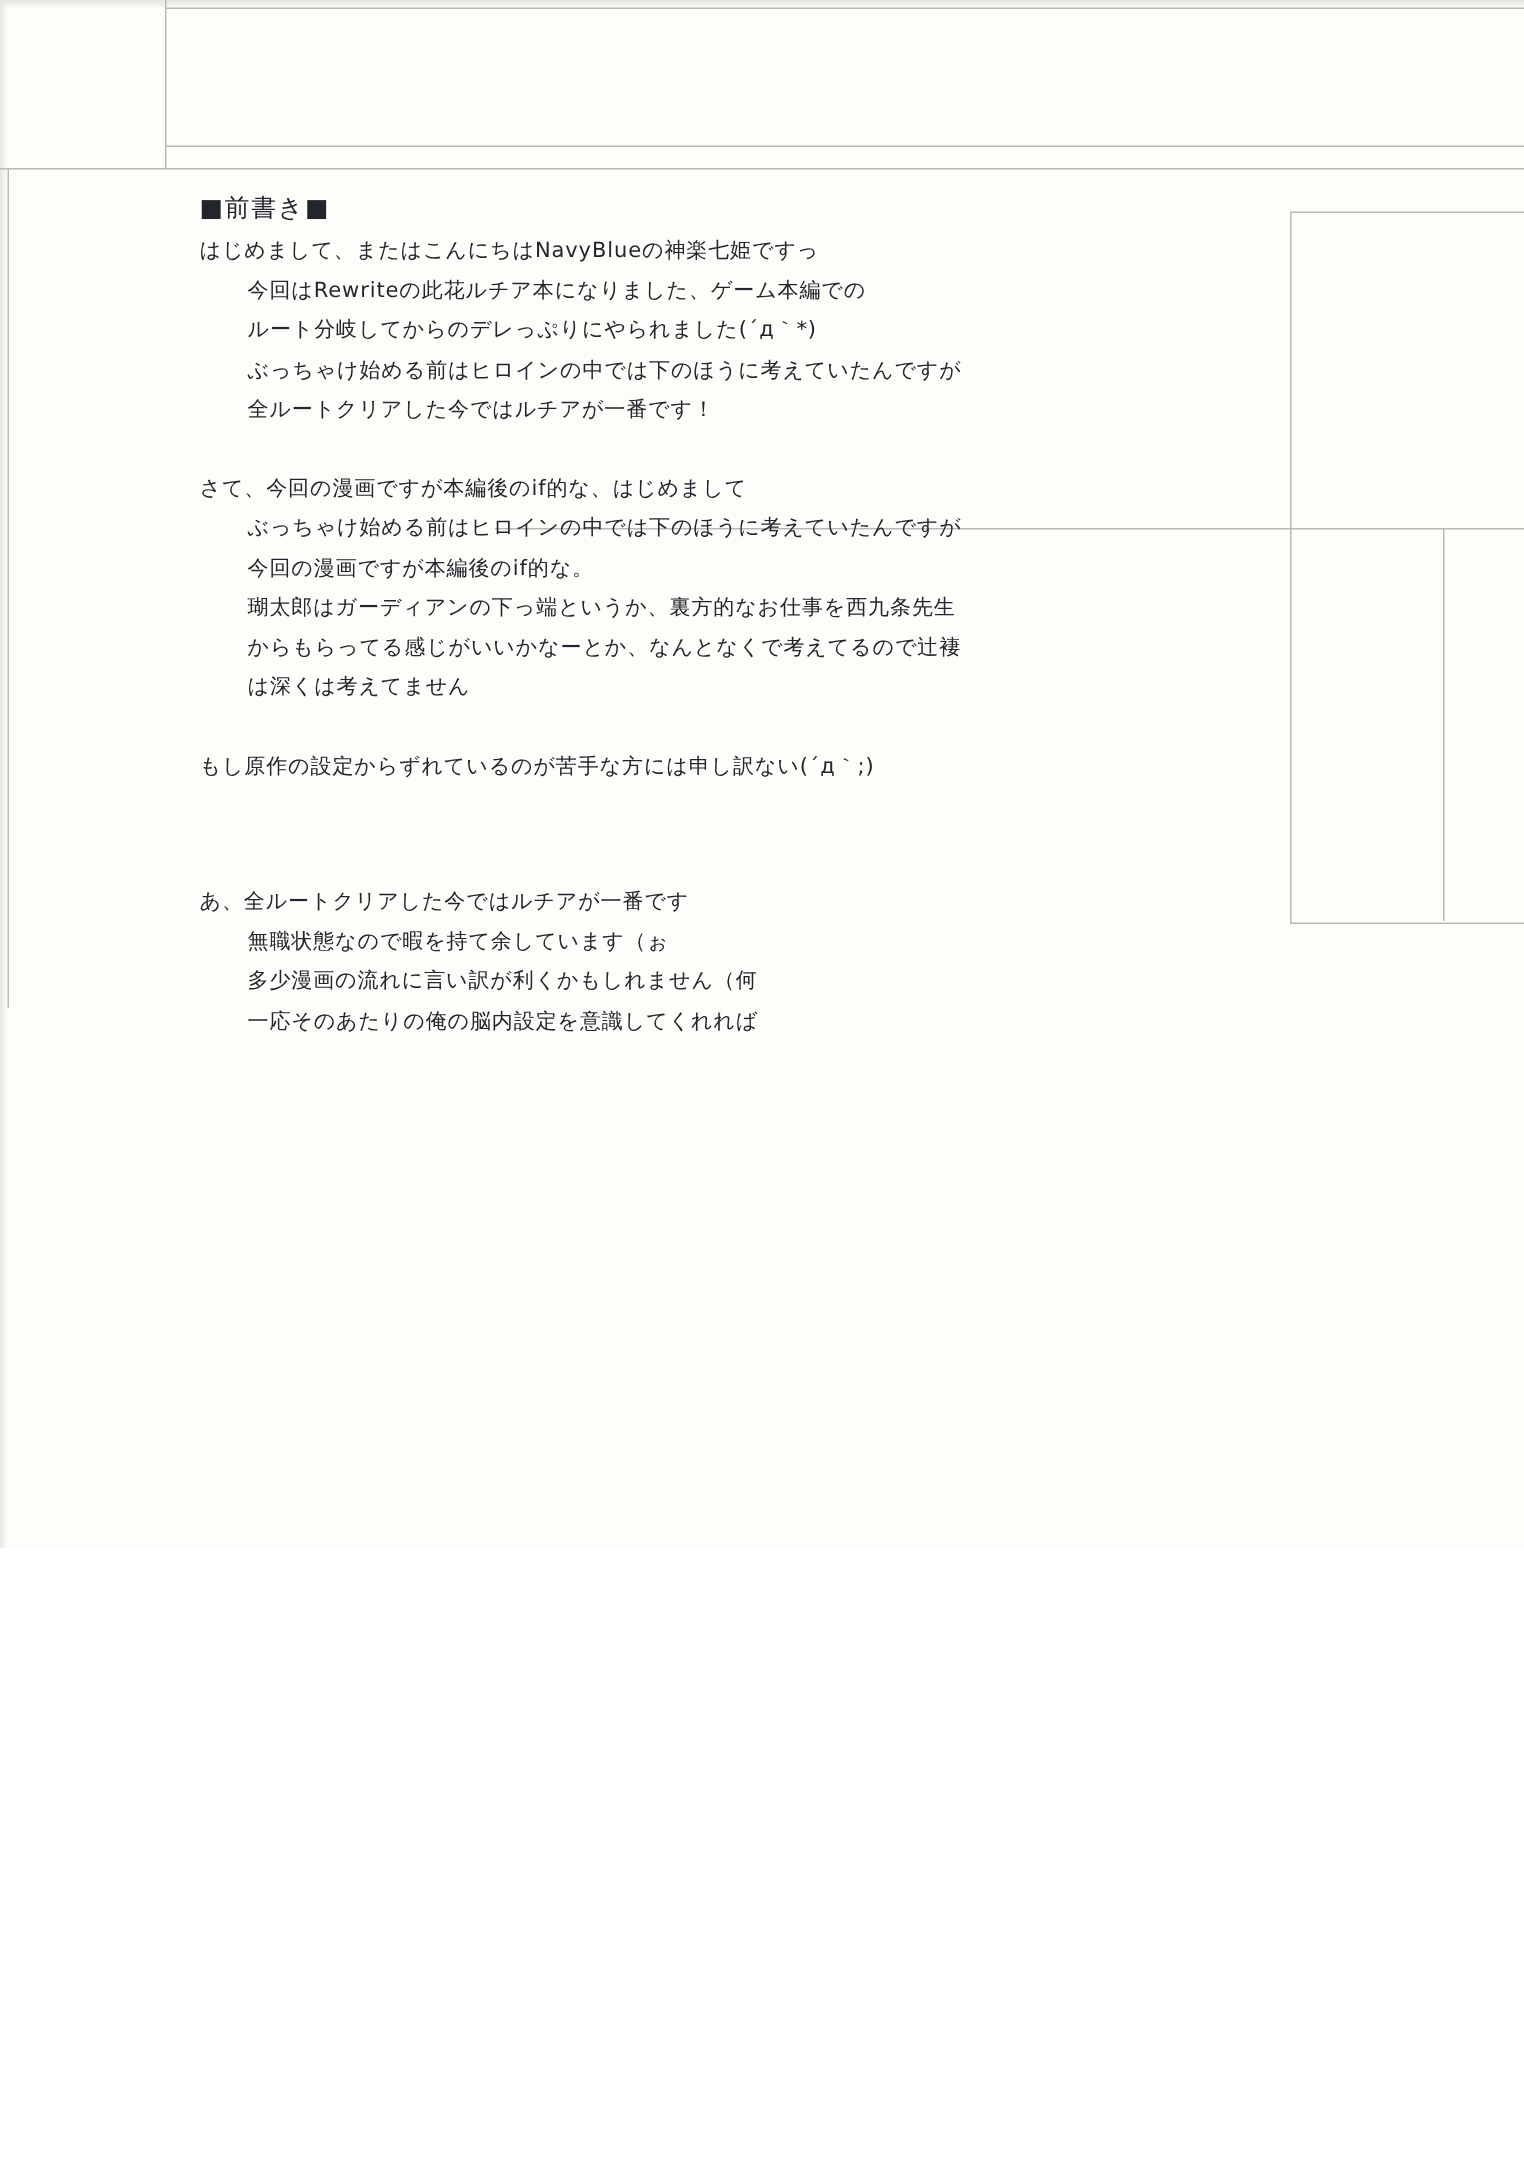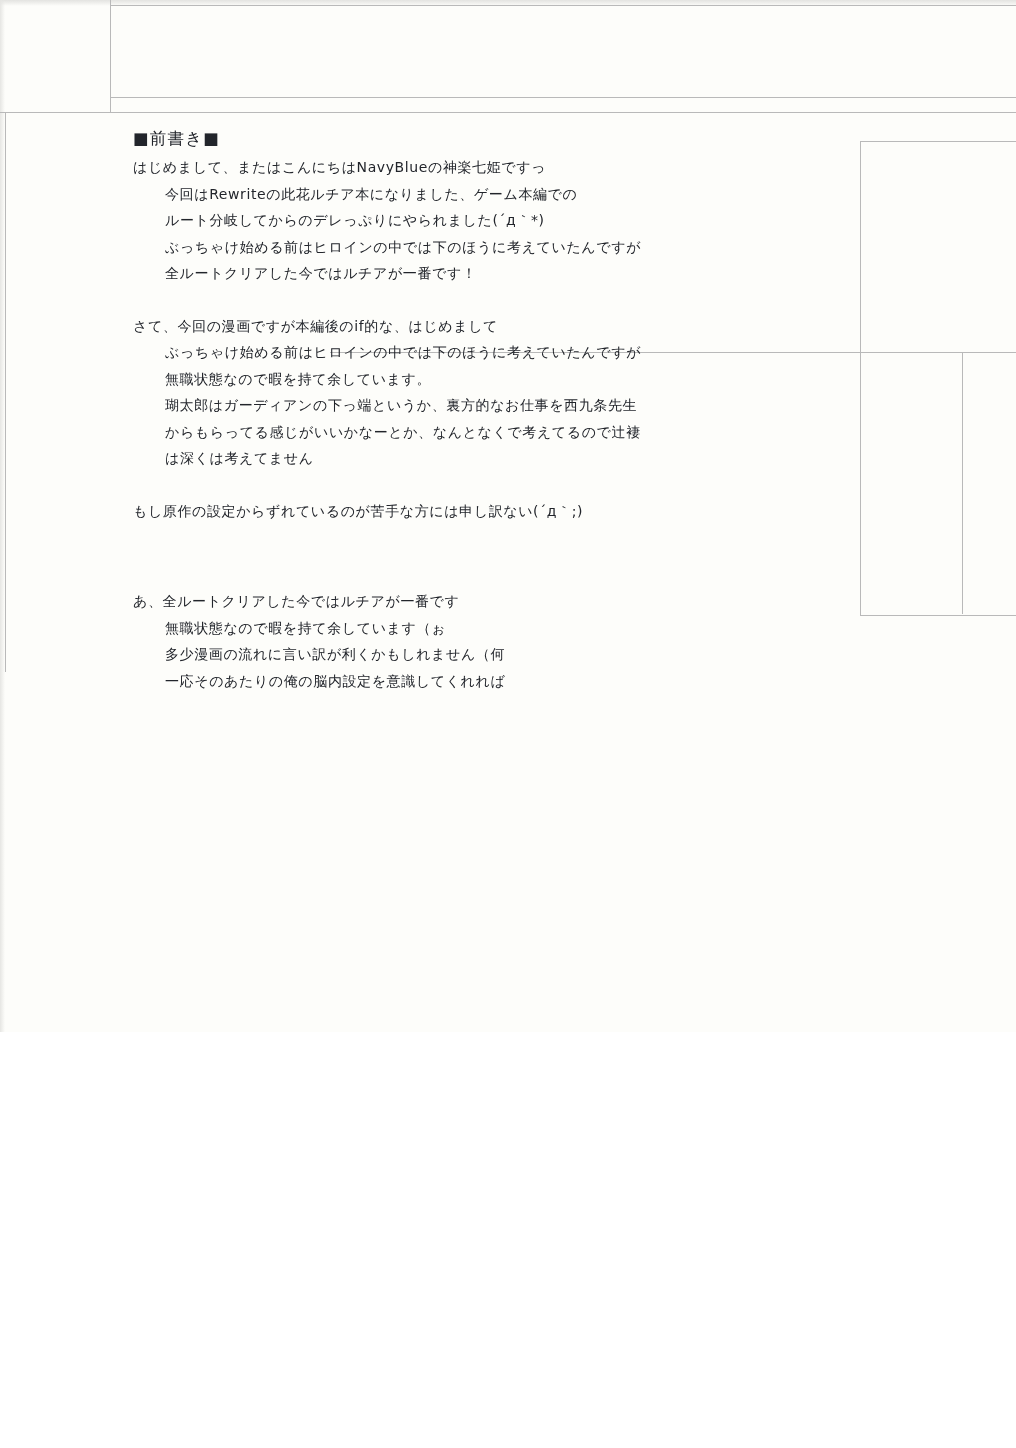--- a/index.html
+++ b/index.html
@@ -96,21 +96,21 @@
     <p class="para">はじめまして、またはこんにちはNavyBlueの神楽七姫ですっ</p>
     <p class="para">今回はRewriteの此花ルチア本になりました、ゲーム本編での</p>
     <p class="para">ルート分岐してからのデレっぷりにやられました(´д｀*)</p>
     <p class="para">ぶっちゃけ始める前はヒロインの中では下のほうに考えていたんですが</p>
     <p class="para">全ルートクリアした今ではルチアが一番です！</p>
 
     <div class="gap-1"></div>
 
     <p class="para">さて、今回の漫画ですが本編後のif的な、はじめまして</p>
     <p class="para">ぶっちゃけ始める前はヒロインの中では下のほうに考えていたんですが</p>
-    <p class="para">無職状態なので暇を持て余しています。</p>
+    <p class="para">今回の漫画ですが本編後のif的な。</p>
     <p class="para">瑚太郎はガーディアンの下っ端というか、裏方的なお仕事を西九条先生</p>
     <p class="para">からもらってる感じがいいかなーとか、なんとなくで考えてるので辻褄</p>
     <p class="para">は深くは考えてません</p>
 
     <div class="gap-2"></div>
 
     <p class="para">もし原作の設定からずれているのが苦手な方には申し訳ない(´д｀;)</p>
 
     <div class="gap-3"></div>
 

